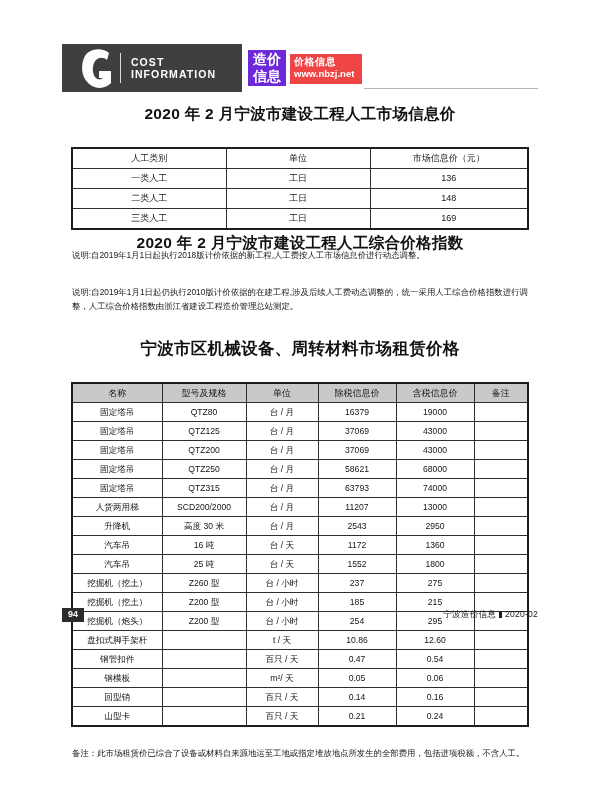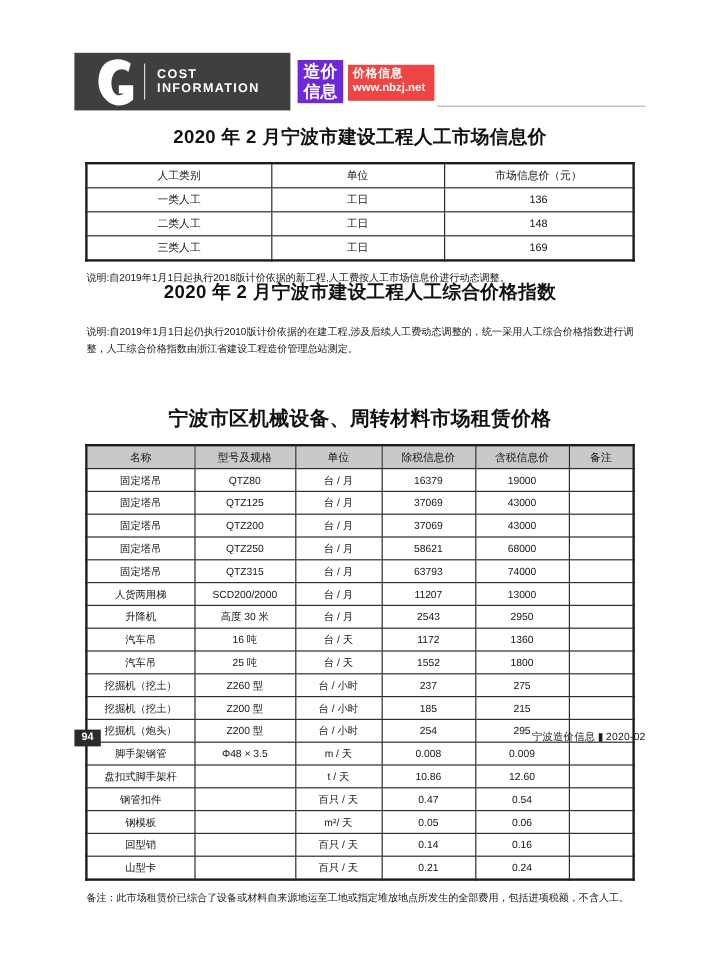--- a/index.html
+++ b/index.html
@@ -113,21 +113,21 @@
     color: #111;
   }
   h2.sec-title.big {
     font-size: 16.5px;
   }
 
   
   table.dt {
     border-collapse: collapse;
     width: 456px;
-    margin: 0 auto;
+    margin: 12px auto;
     table-layout: fixed;
   }
   table.dt td, table.dt th {
     border: 1px solid #2e2e2e;
     text-align: center;
     font-family: "Liberation Sans", "DejaVu Sans", sans-serif;
     font-size: 9px;
     font-weight: normal;
     padding: 0;
     height: 19px;
@@ -156,21 +156,21 @@
 
   .note {
     font-family: "Liberation Sans", "DejaVu Sans", sans-serif;
     font-size: 8.4px;
     line-height: 13.5px;
     color: #161616;
     width: 456px;
     margin: 0 auto;
     text-align: left;
   }
-  .note.justified { text-align: justify; }
+  .note.justified { text-align: justify; margin-top: 16px; }
 
   
   .footer {
     position: absolute;
     left: 62px;
     bottom: 25px;
     width: 476px;
     height: 14px;
   }
   .pagenum {
@@ -390,28 +390,20 @@
           </tr>
           <tr>
             <td>挖掘机（炮头）</td>
             <td>Z200 型</td>
             <td>台 / 小时</td>
             <td>254</td>
             <td>295</td>
             <td></td>
           </tr>
           <tr>
-            <td>脚手架钢管</td>
-            <td>Φ48 × 3.5</td>
-            <td>m / 天</td>
-            <td>0.008</td>
-            <td>0.009</td>
-            <td></td>
-          </tr>
-          <tr>
             <td>盘扣式脚手架杆</td>
             <td></td>
             <td>t / 天</td>
             <td>10.86</td>
             <td>12.60</td>
             <td></td>
           </tr>
           <tr>
             <td>钢管扣件</td>
             <td></td>

